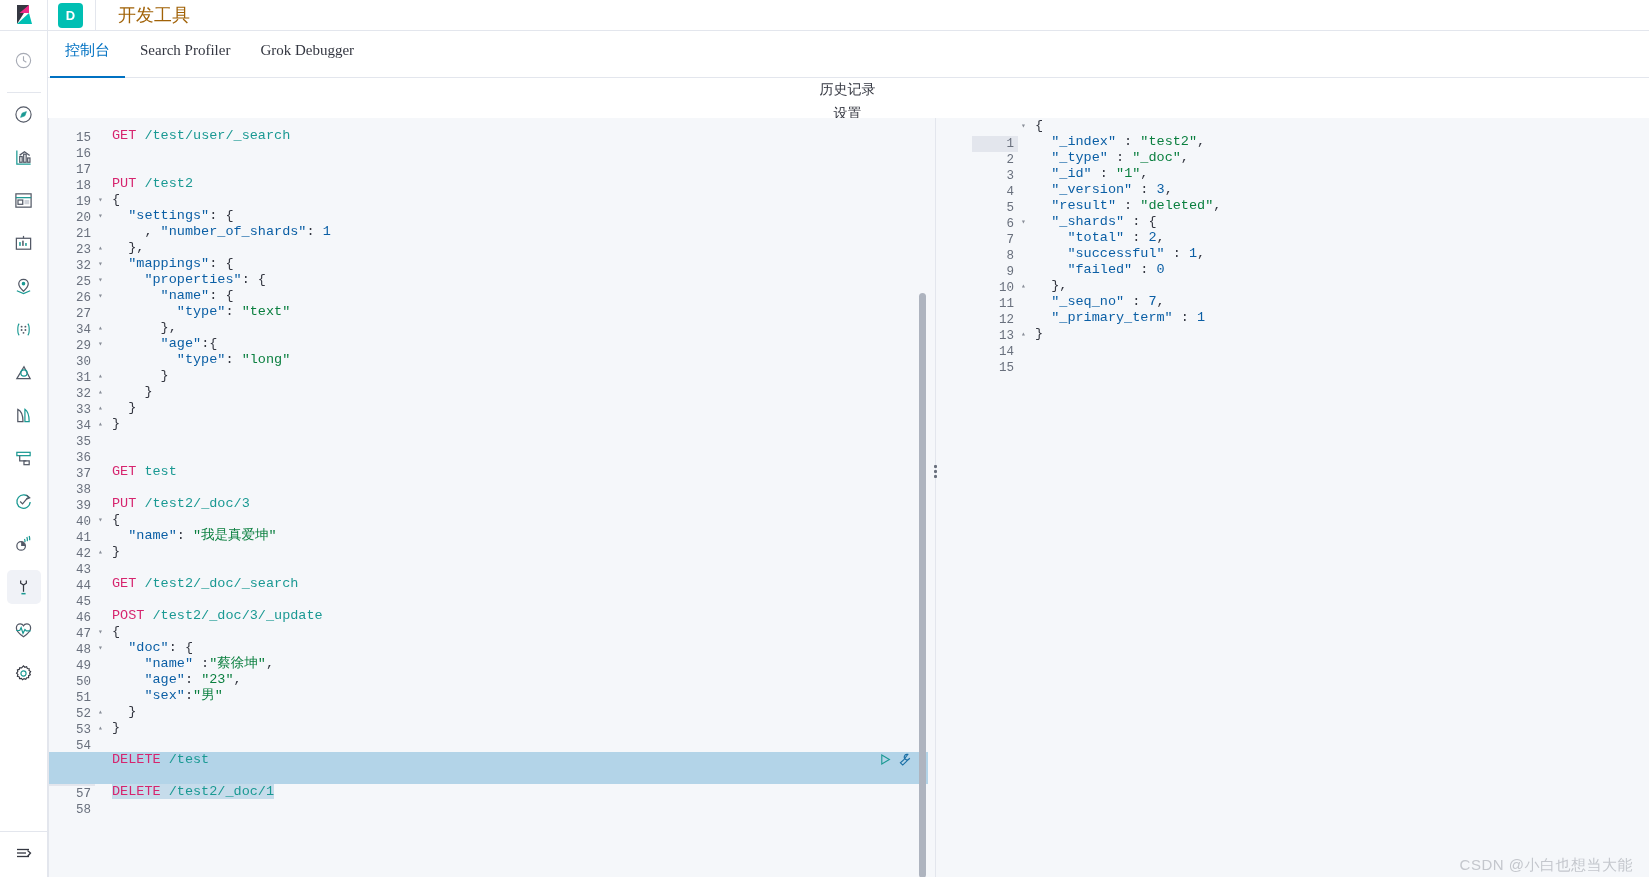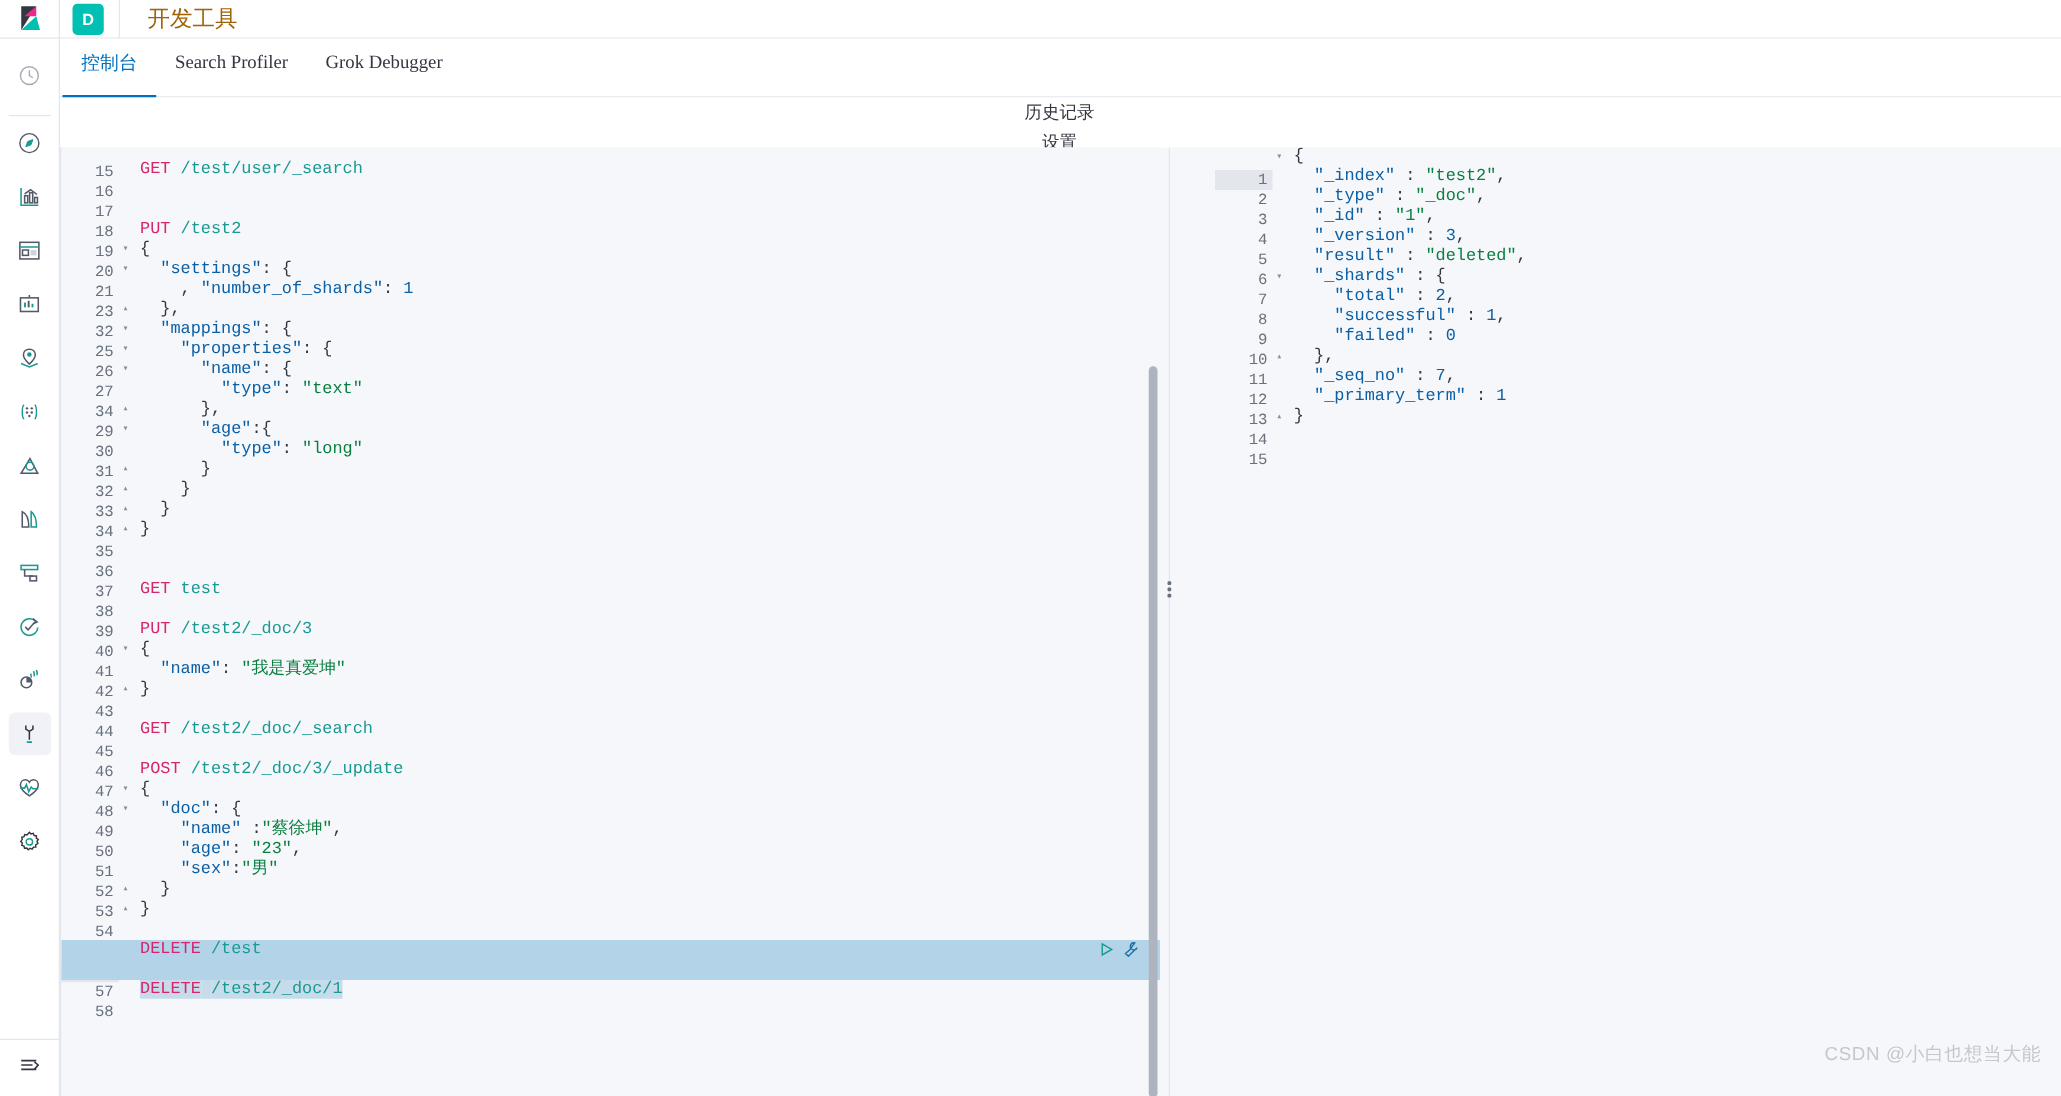--- a/index.html
+++ b/index.html
@@ -118,21 +118,21 @@
     position: absolute; width: 6px; text-align: center; line-height: 4px;
     color: #69707d; font-size: 9px; letter-spacing: 0; cursor: col-resize;
   }
   .drag-dots i { display: block; width: 3px; height: 3px; background: #69707d;
                  margin: 2px auto; border-radius: 1px; }
 
   .split-line { position: absolute; left: 887px; top: 0; width: 1px; height: 759px;
                 background: #e3e6ed; }
 
   .watermark {
-    position: absolute; right: 16px; bottom: 24px;
+    position: absolute; right: 16px; bottom: 2px;
     font-size: 15px; color: #c4c7cd; letter-spacing: 0.5px;
     font-family: "Liberation Sans", sans-serif;
   }
   .action-icons { position: absolute; right: 16px; top: 1px; display: flex; gap: 7px; align-items: center; }
 </style>
 </head>
 <body>
 
 <div id="app">
 

